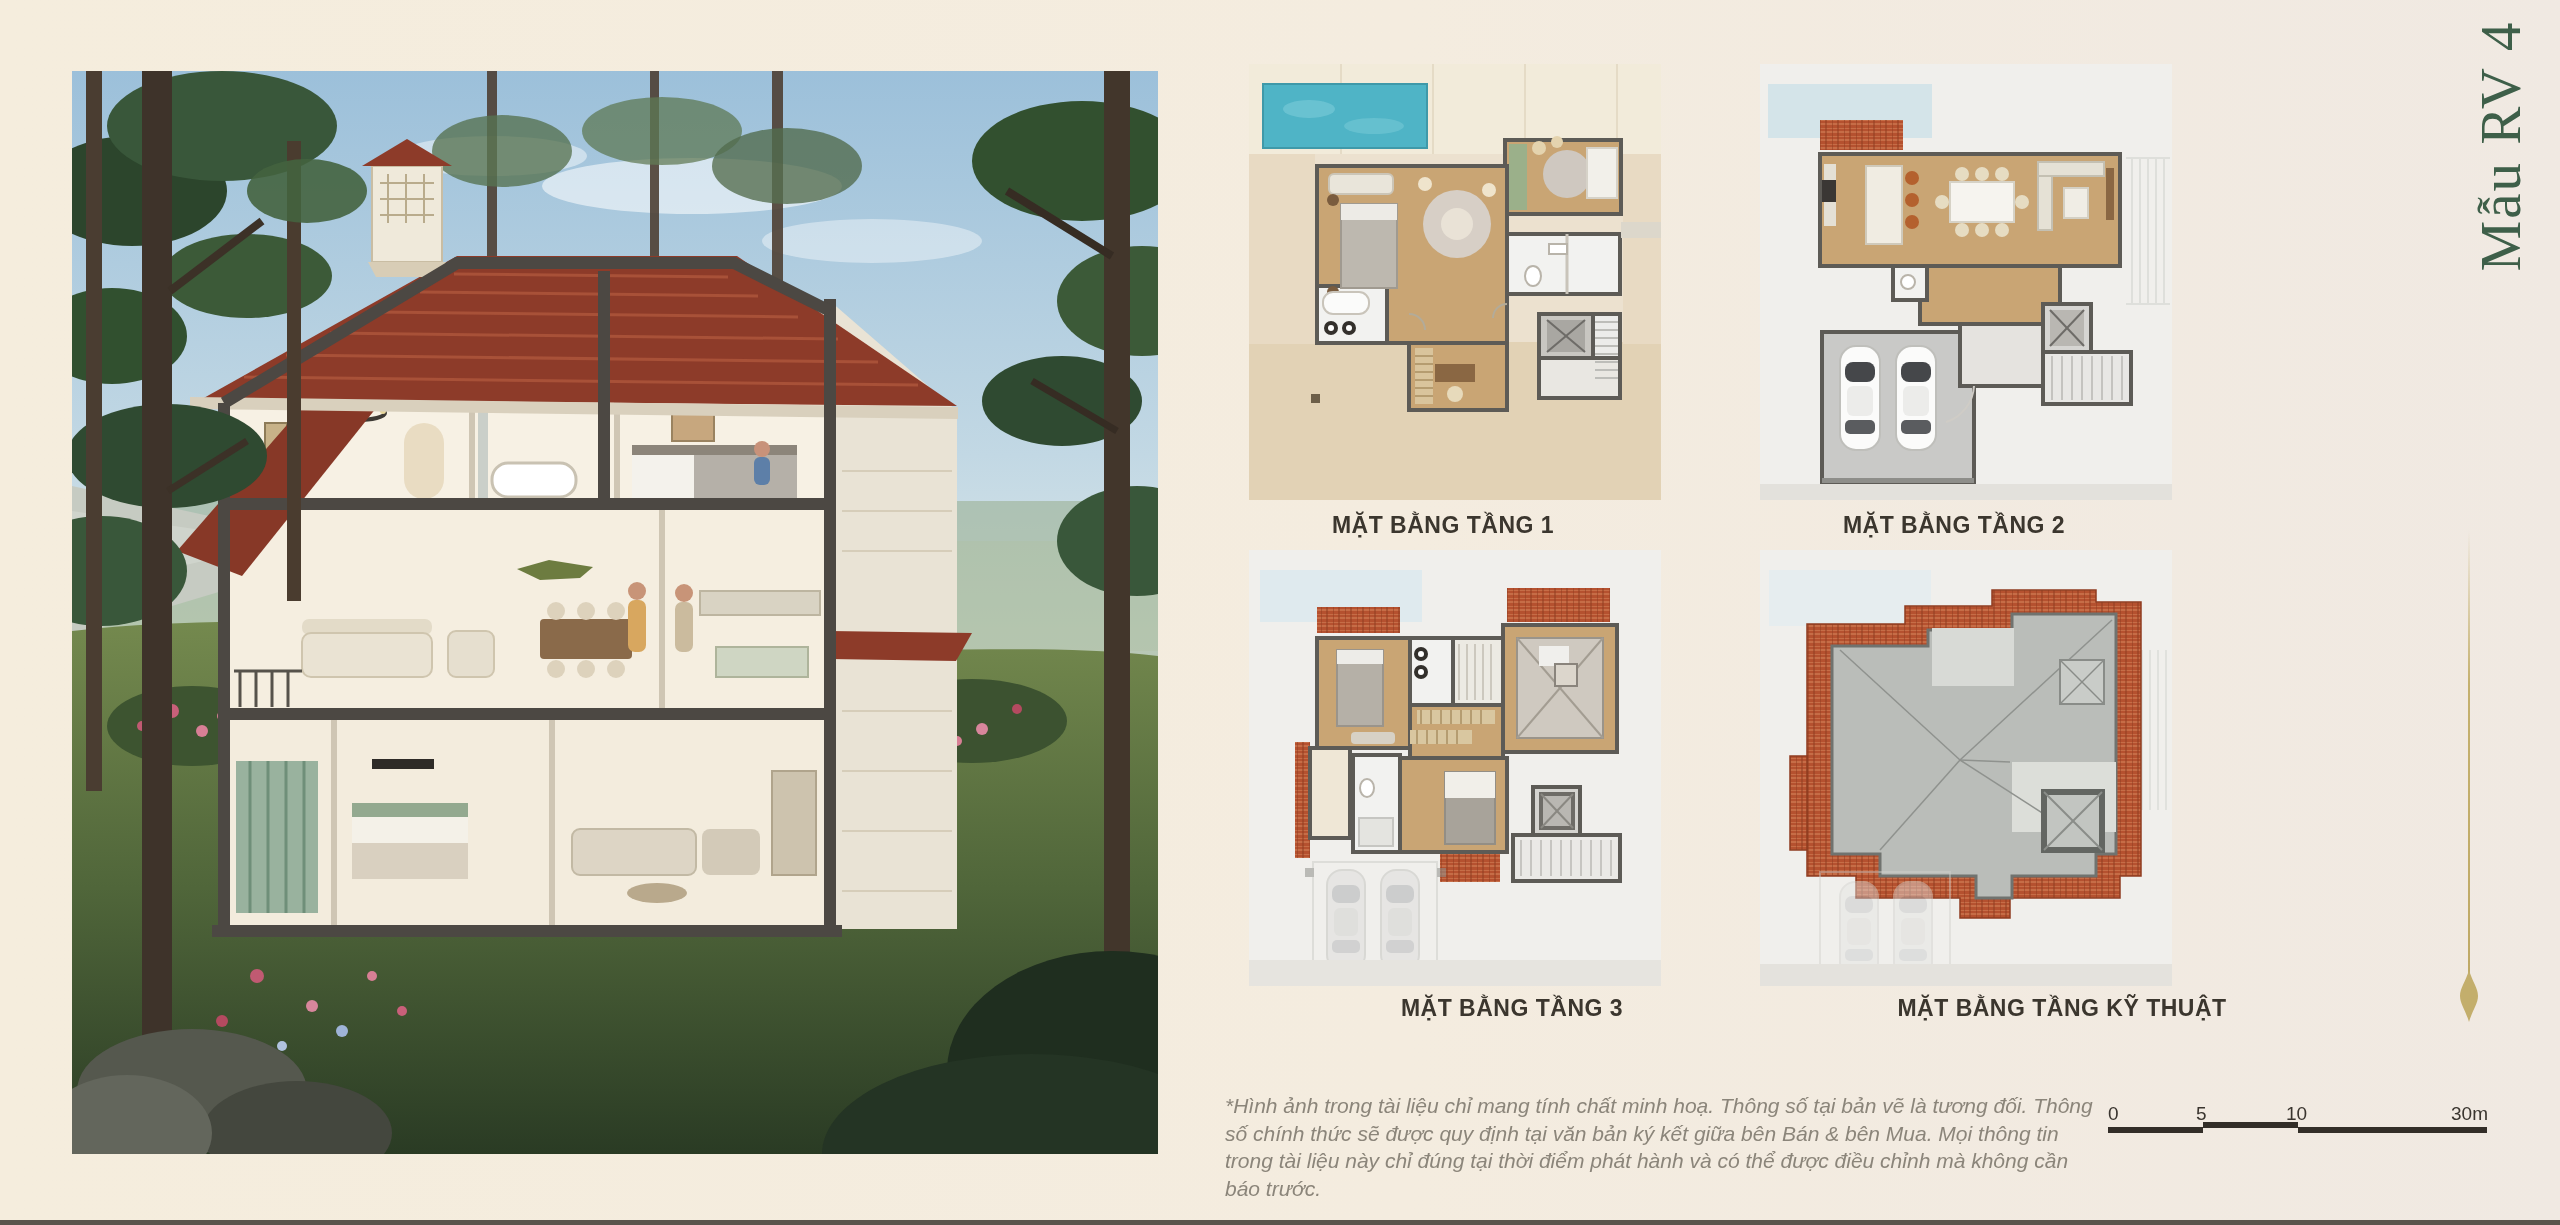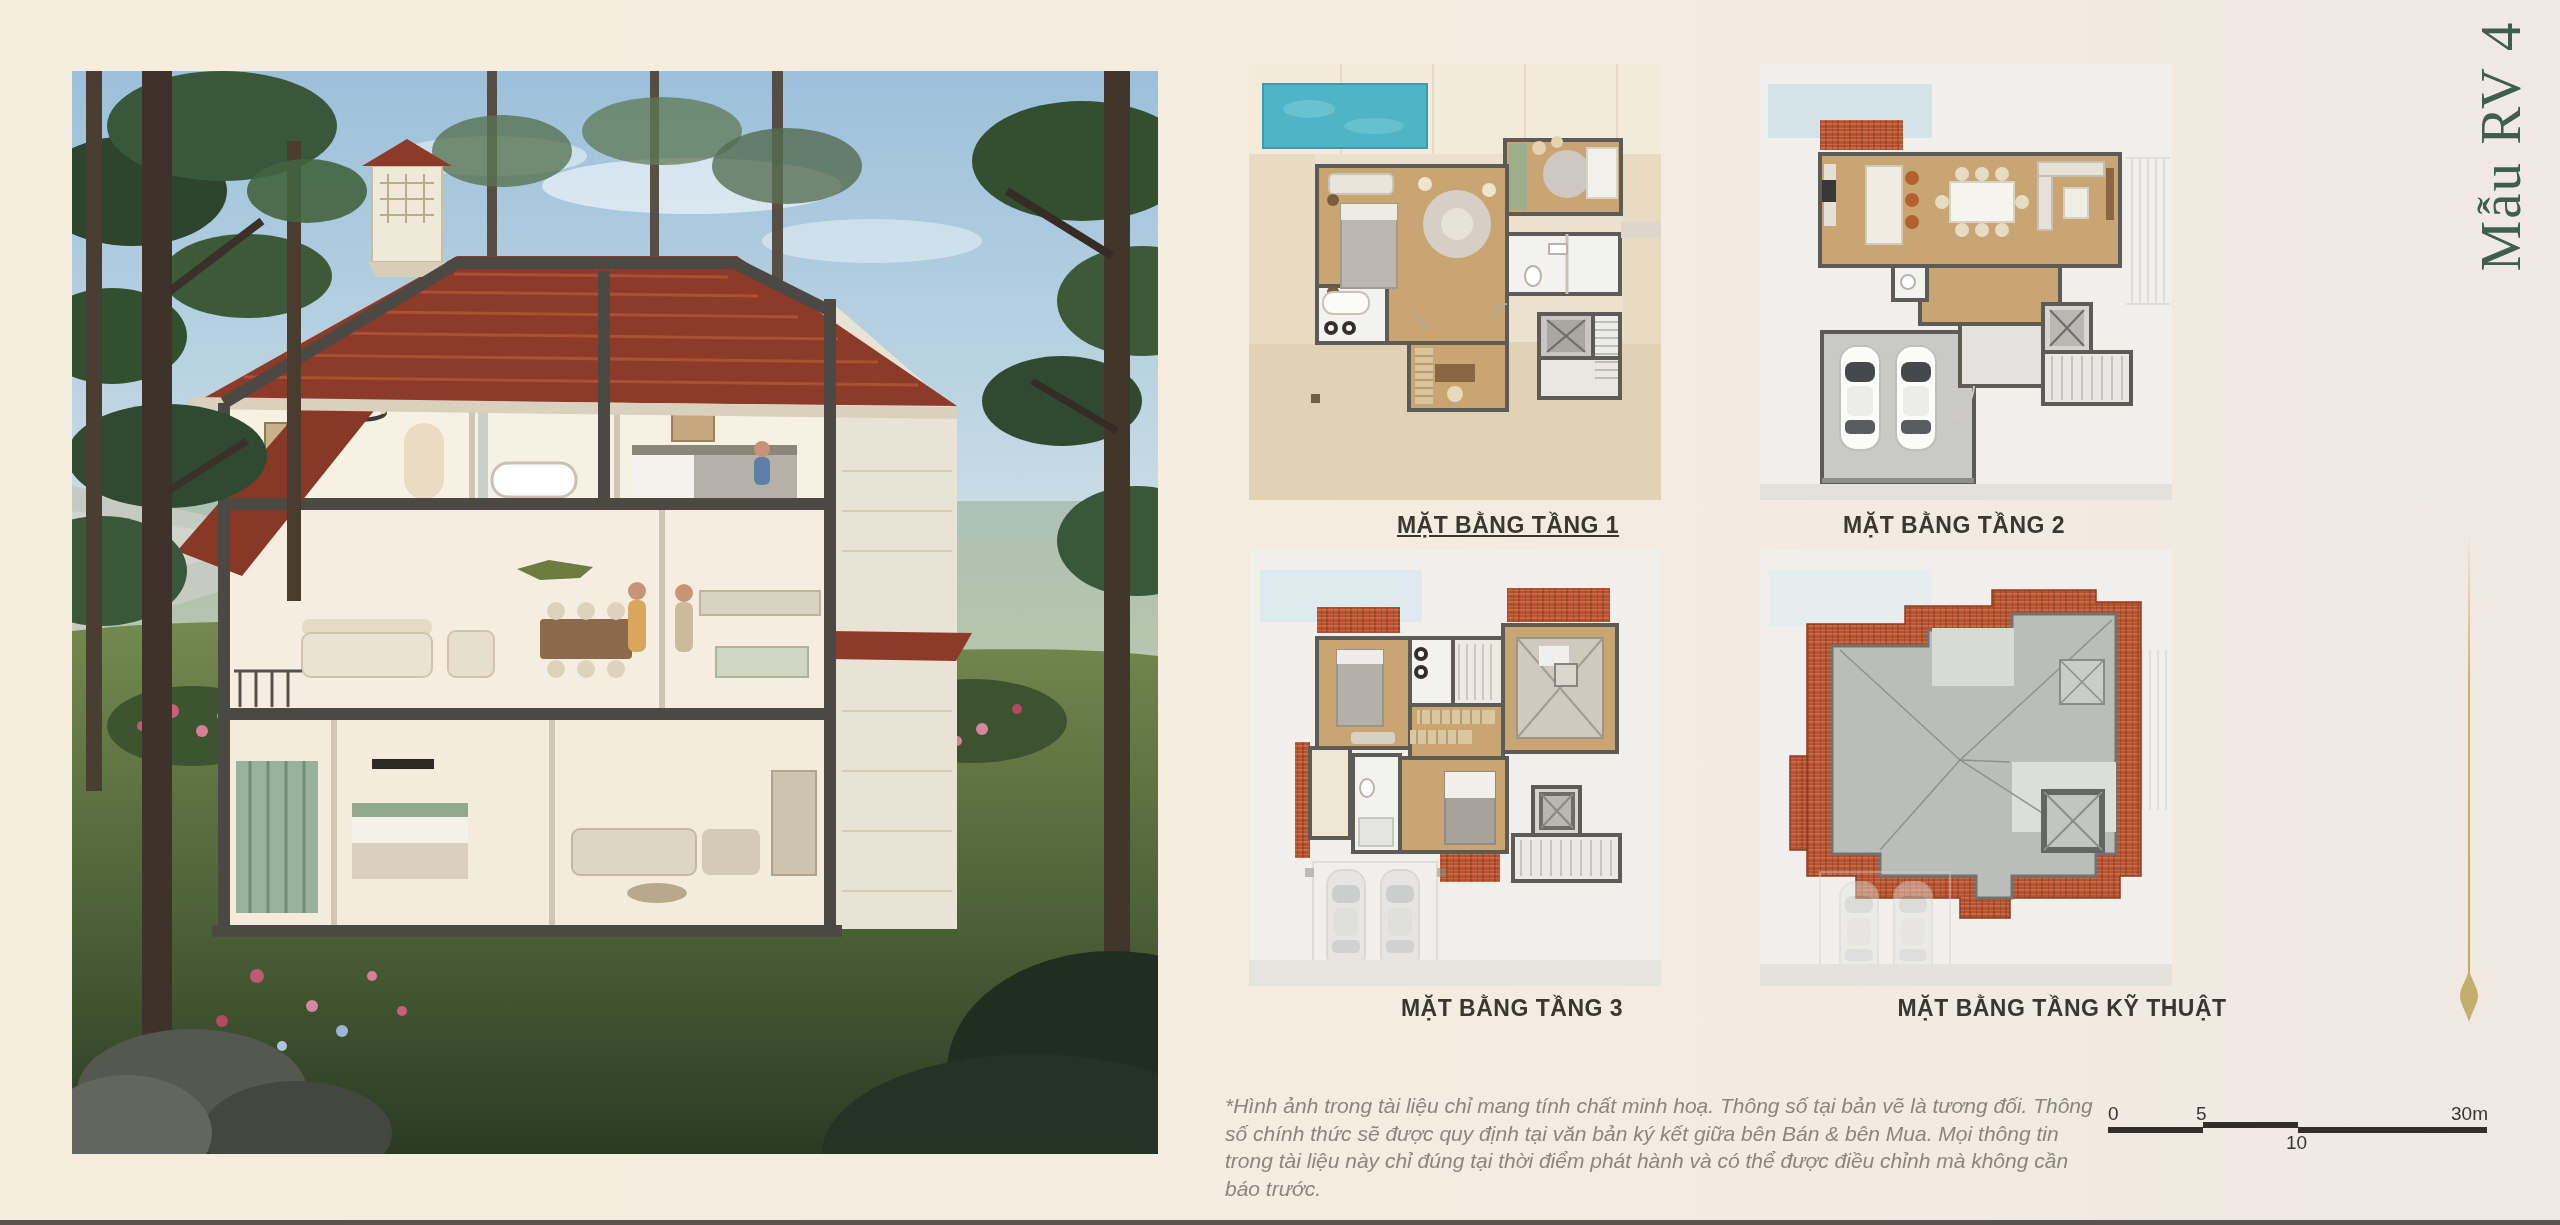--- a/index.html
+++ b/index.html
@@ -24,31 +24,31 @@
   .plan-panel { position:absolute; width:412px; height:436px; }
   .plan-panel svg { display:block; width:412px; height:436px; }
   .p1 { left:1249px; top:64px; }
   .p2 { left:1760px; top:64px; }
   .p3 { left:1249px; top:550px; }
   .p4 { left:1760px; top:550px; }
   .plan-label {
     position:absolute; width:412px; text-align:center;
     font-size:23px; font-weight:600; letter-spacing:0.5px; color:#3b362e;
   }
-  .pl1 { left:1302px; top:512px;text-decoration:underline; }
+  .pl1 { left:1237px; top:512px; }
   .pl2 { left:1748px; top:512px; }
   .pl3 { left:1306px; top:995px; }
   .pl4 { left:1856px; top:995px; }
   .disclaimer {
     position:absolute; left:1225px; top:1076px; width:880px;
     font-style:italic; font-size:21px; line-height:1.32; color:#8b857a;margin-top:16px;
   }
   .scalebar { position:absolute; left:2108px; top:1103px; width:380px; height:34px; }
   .scalebar .tick { position:absolute; top:0; font-size:19px; color:#3a352f; }
-  .t0 { left:0; } .t5 { left:88px; } .t10 { left:178px;margin-top:29px; } .t20 { right:0; }
+  .t0 { left:0; } .t5 { left:88px; } .t10 { left:178px; } .t20 { right:0; }
   .scalebar .seg { position:absolute; height:6px; background:#332e28; }
   .s1 { left:0; width:95px; top:24px; }
   .s2 { left:95px; width:95px; top:19px; }
   .s3 { left:190px; width:189px; top:24px; }
   .gold-line {
     position:absolute; left:2468px; top:530px; width:2px; height:443px;
     background:linear-gradient(180deg, rgba(196,176,110,0) 0%, #c4b06e 35%, #bfa966 100%);
   }
   .gold-diamond { position:absolute; left:2458px; top:970px; }
   .bottom-bar {

